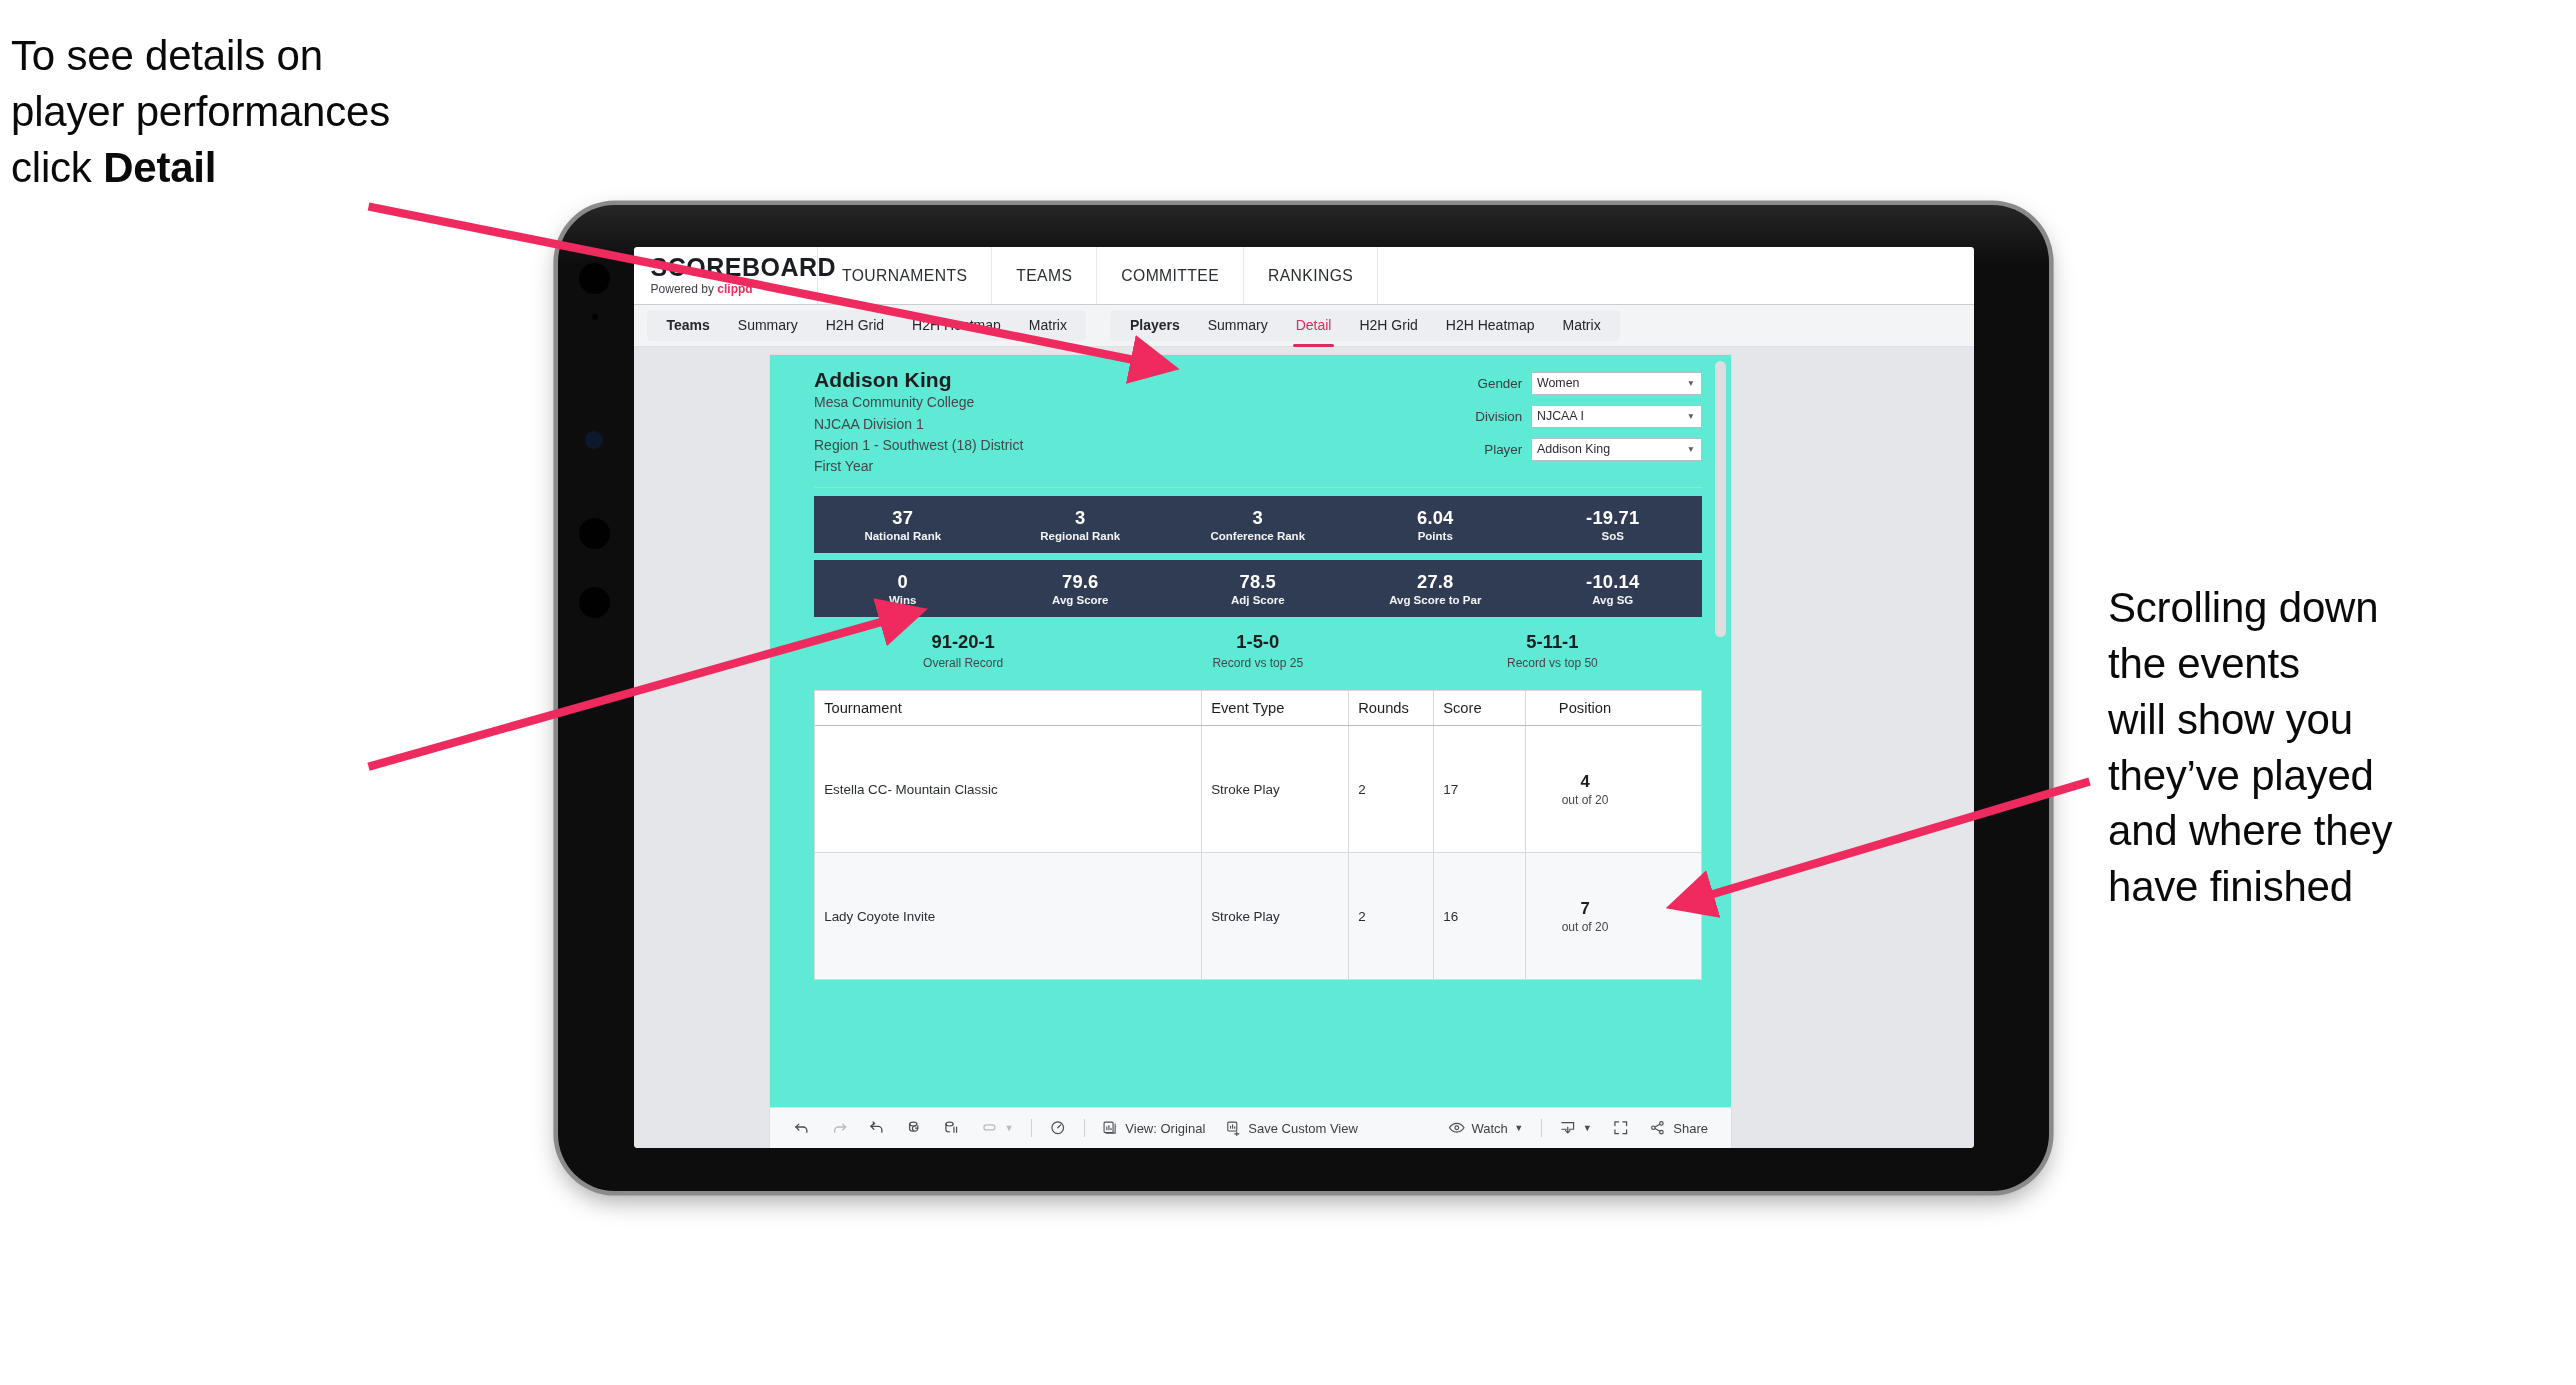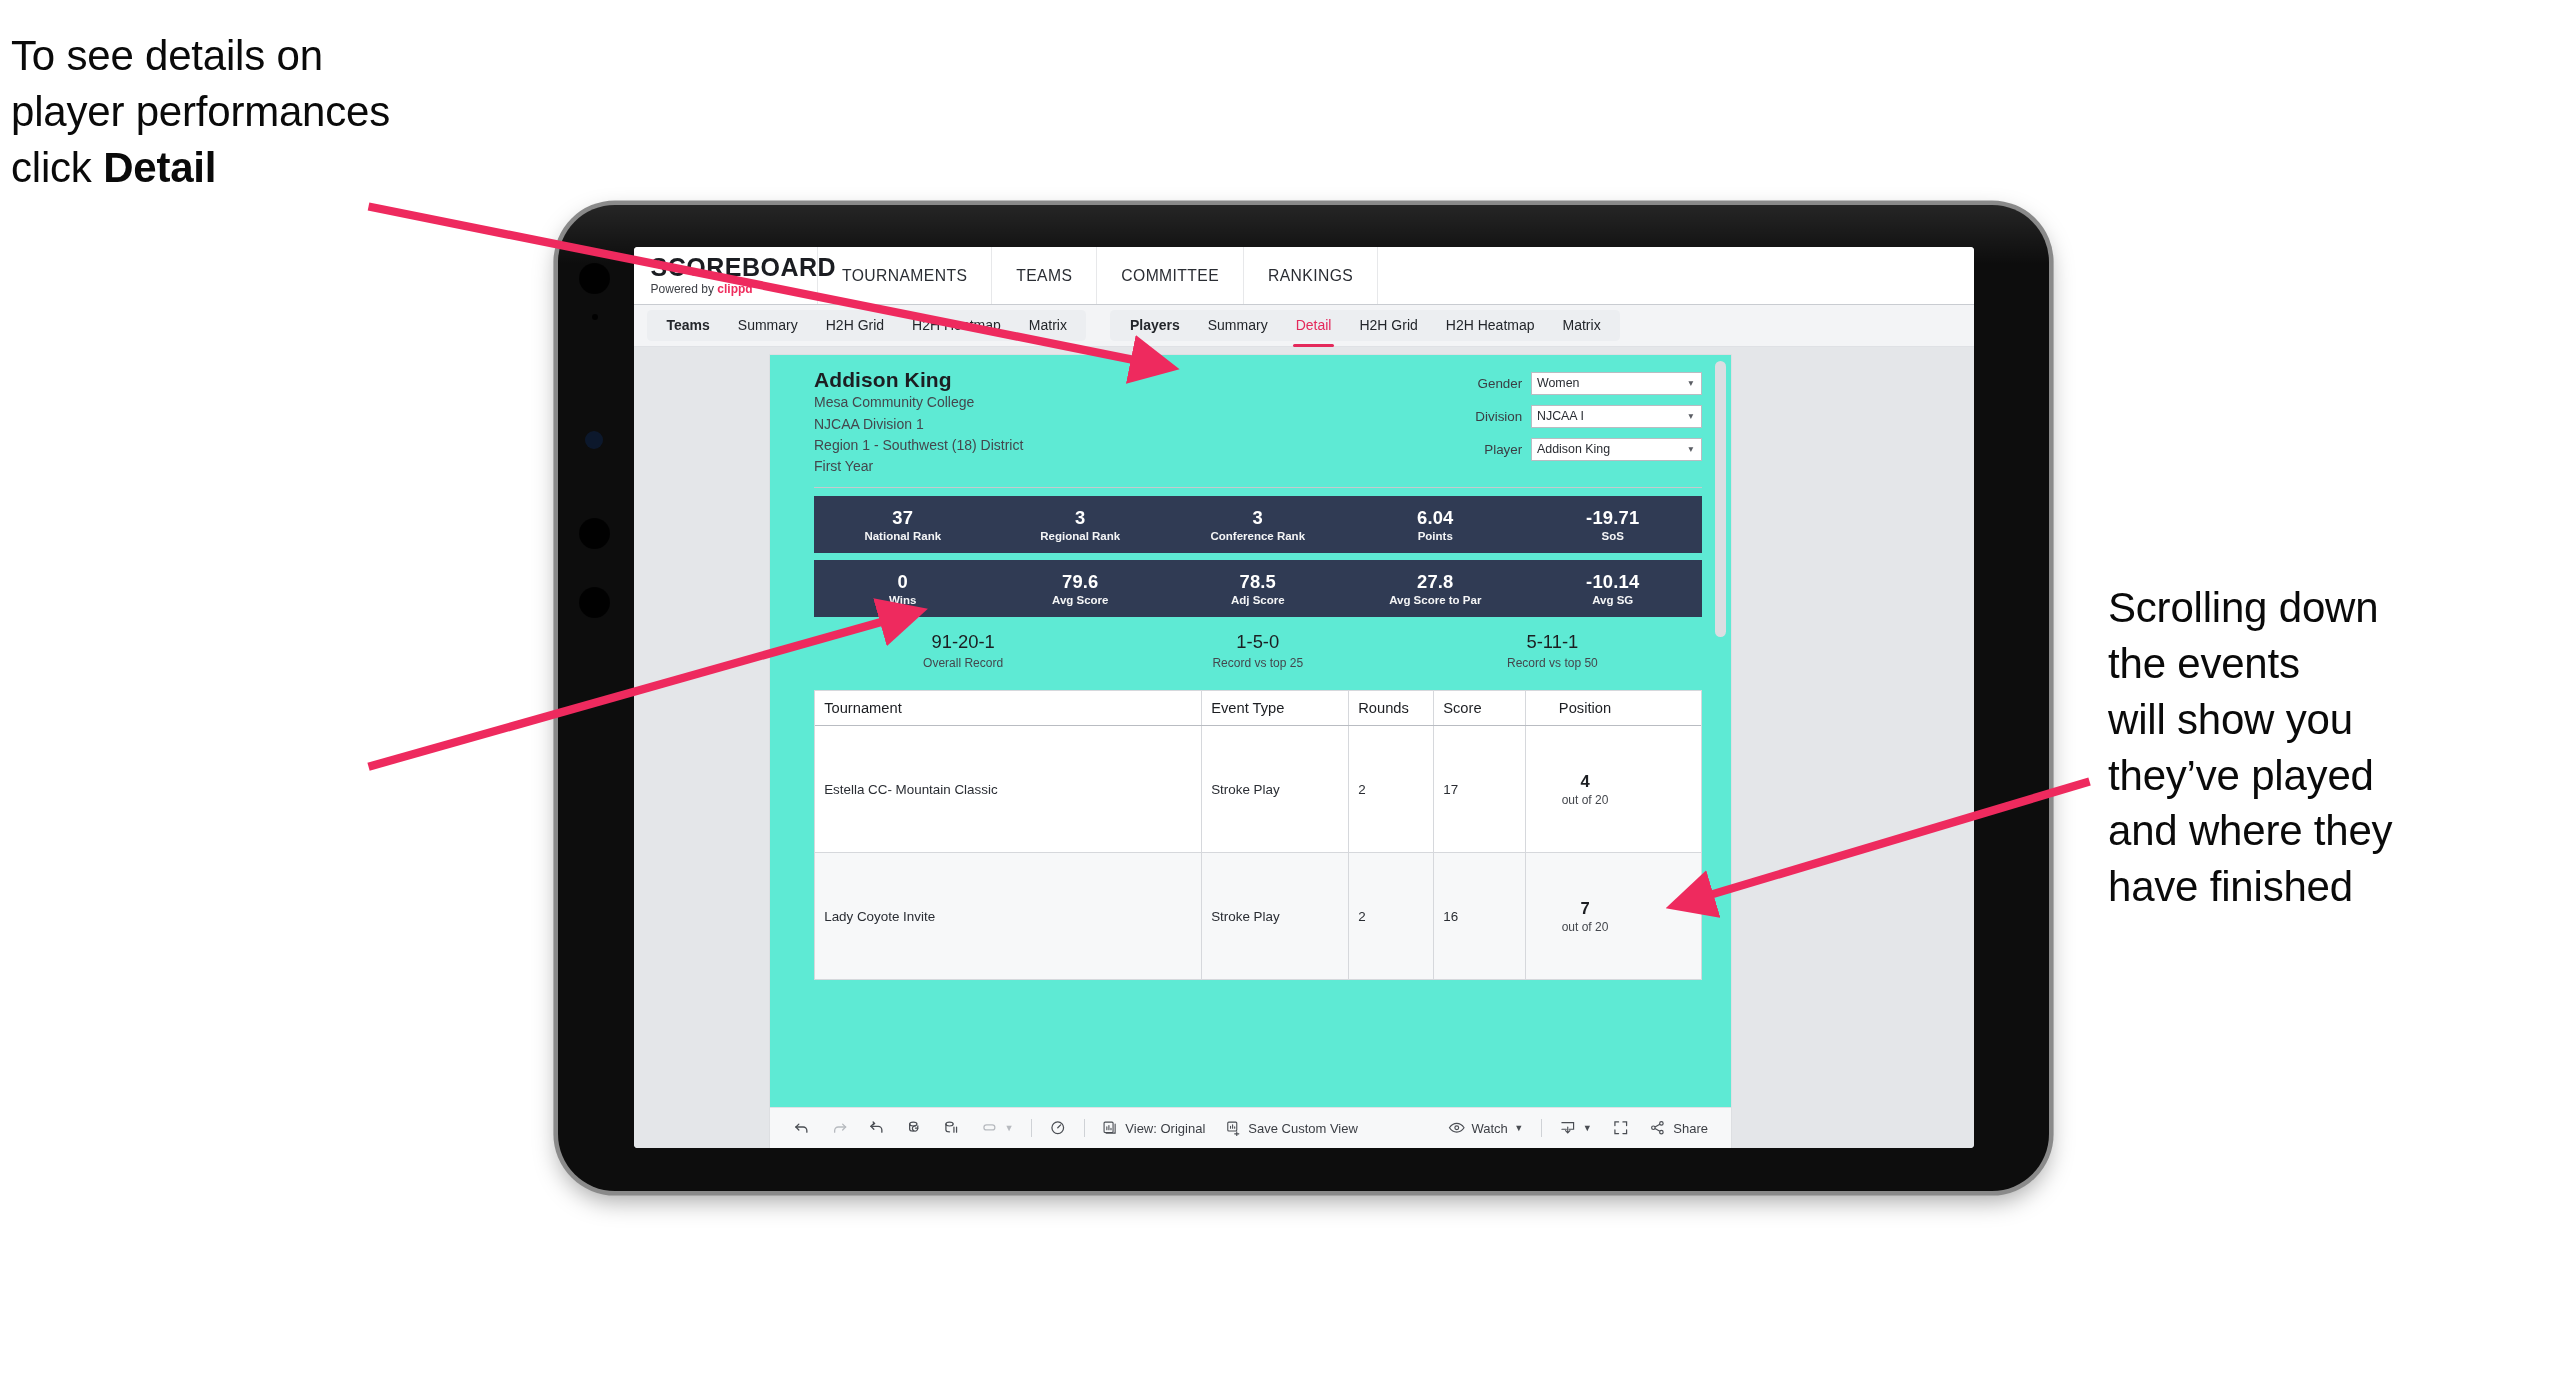--- a/index.html
+++ b/index.html
@@ -141,21 +141,21 @@
     background:#303b54; display:flex; height:57px; margin-top:8.3px;
     align-items:center;
   }
   .statbar.second { margin-top:7.4px; }
   .stat { flex:1; text-align:center; color:#fff; }
   .stat-val { font-size:18.4px; font-weight:700; line-height:1.15; letter-spacing:0.2px; }
   .stat-lab { font-size:11.5px; font-weight:700; opacity:.95; margin-top:1.8px; }
 
   .recordbar { display:flex; margin-top:14px; padding: 0 1.8px; }
   .rec { flex:1; text-align:center; }
-  .rec-val { font-size:18.4px; font-weight:400; color:#1c1e22; }
+  .rec-val { font-size:18.4px; font-weight:700; color:#1c1e22; }
   .rec-lab { font-size:12px; color:#44474d; margin-top:2.8px; }
 
   
   #evtable { margin-top:20px; background:#fff; border:0.9px solid #d6d8dc; border-bottom:none; }
   #evtable .row { display:flex; }
   #evtable .hdr { border-bottom:0.9px solid #b9bcc2; }
   #evtable .cell {
     border-right:0.9px solid #d6d8dc; padding: 8.3px 9.2px;
     font-size:13.4px; color:#2a2d33;
   }

